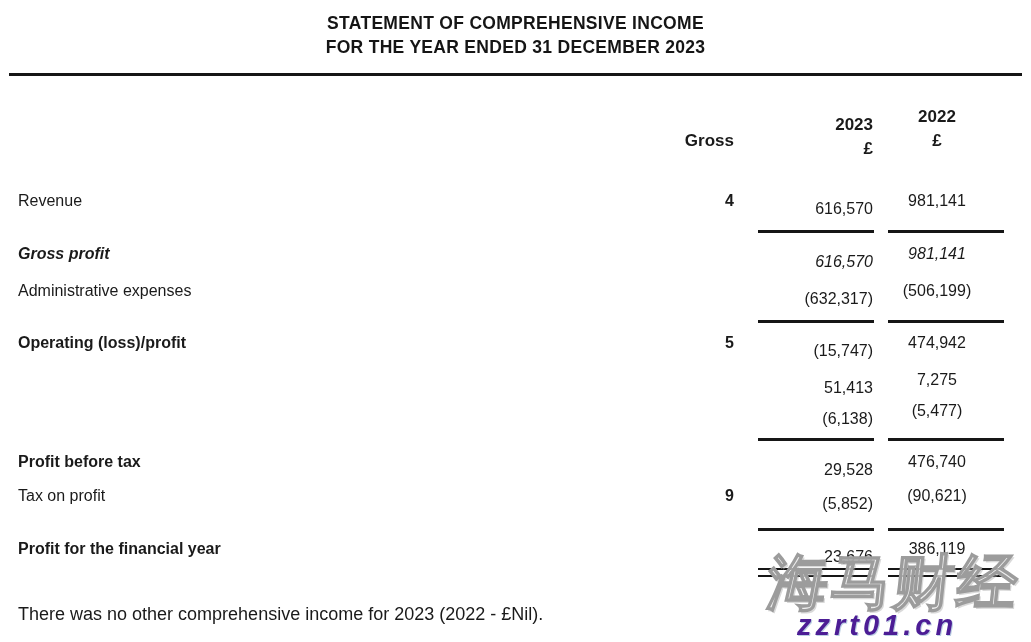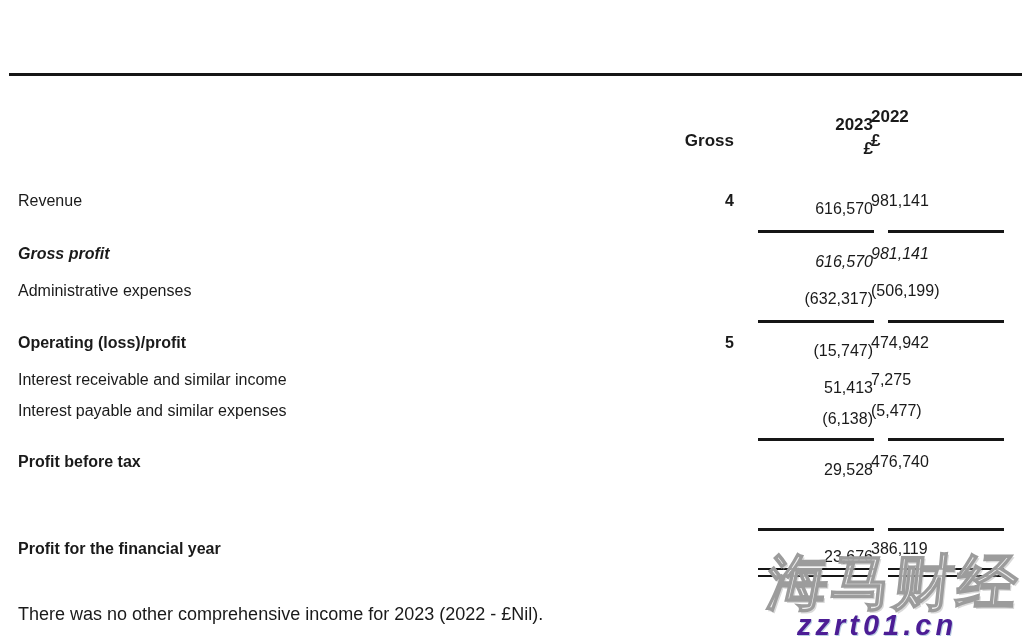--- a/index.html
+++ b/index.html
@@ -26,21 +26,21 @@
   .hr-full {
     position: absolute;
     top: 73px; left: 9px; right: 9px;
     height: 3px;
     background: #161616;
   }
   
   .lbl  { position: absolute; left: 18px; white-space: nowrap; }
   .note { position: absolute; left: 638px; width: 96px; text-align: right; }
   .v1   { position: absolute; left: 741px; width: 132px; text-align: right; margin-top: 8px; }
-  .v2   { position: absolute; left: 871px; width: 132px; text-align: left; }
+  .v2   { position: absolute; left: 871px; width: 132px; text-align: center; }
   .row { position: absolute; left: 0; width: 100%; height: 20px; font-size: 16px; }
   .bold { font-weight: bold; }
   
   .hdr { position: absolute; width: 100%; font-size: 17px; font-weight: bold; }
   .hdr-y { top: 107px; }
   .hdr-n { top: 131px; }
   
   .row-0 { top: 192px; }
   .row-1 { top: 245px; font-style: italic; }
   .row-2 { top: 282px; }
@@ -96,20 +96,24 @@
     text-shadow: 1px 1px 0 rgba(120,160,200,0.5);
     z-index: 6;
     pointer-events: none;
   }
 </style>
 </head>
 <body>
 
 <div class="page">
 
+  <div class="title">
+    <div>STATEMENT OF COMPREHENSIVE INCOME</div>
+    <div>FOR THE YEAR ENDED 31 DECEMBER 2023</div>
+  </div>
 
   <div class="hr-full"></div>
 
   <div class="hdr hdr-y">
     <span class="v1">2023</span>
     <span class="v2">2022</span>
   </div>
   <div class="hdr hdr-n">
     <span class="note">Gross</span>
     <span class="v1">£</span>
@@ -144,43 +148,47 @@
   <div class="rule rule-b rt-1"></div>
 
   <div class="row row-3">
     <span class="lbl bold">Operating (loss)/profit</span>
     <span class="note bold">5</span>
     <span class="v1">(15,747)</span>
     <span class="v2">474,942</span>
   </div>
 
   <div class="row row-4">
-    <span class="lbl">Interest receivable and similar income</span>
     <span class="note bold"></span>
     <span class="v1">51,413</span>
     <span class="v2">7,275</span>
   </div>
 
   <div class="row row-5">
-    <span class="lbl">Interest payable and similar expenses</span>
     <span class="note bold"></span>
     <span class="v1">(6,138)</span>
     <span class="v2">(5,477)</span>
   </div>
 
   <div class="rule rule-a rt-2"></div>
   <div class="rule rule-b rt-2"></div>
 
   <div class="row row-6">
     <span class="lbl bold">Profit before tax</span>
     <span class="note bold"></span>
     <span class="v1">29,528</span>
     <span class="v2">476,740</span>
   </div>
 
+  <div class="row row-7">
+    <span class="lbl">Tax on profit</span>
+    <span class="note bold">9</span>
+    <span class="v1">(5,852)</span>
+    <span class="v2">(90,621)</span>
+  </div>
 
   <div class="rule rule-a rt-3"></div>
   <div class="rule rule-b rt-3"></div>
 
   <div class="row row-8">
     <span class="lbl bold">Profit for the financial year</span>
     <span class="note bold"></span>
     <span class="v1">23,676</span>
     <span class="v2">386,119</span>
   </div>

